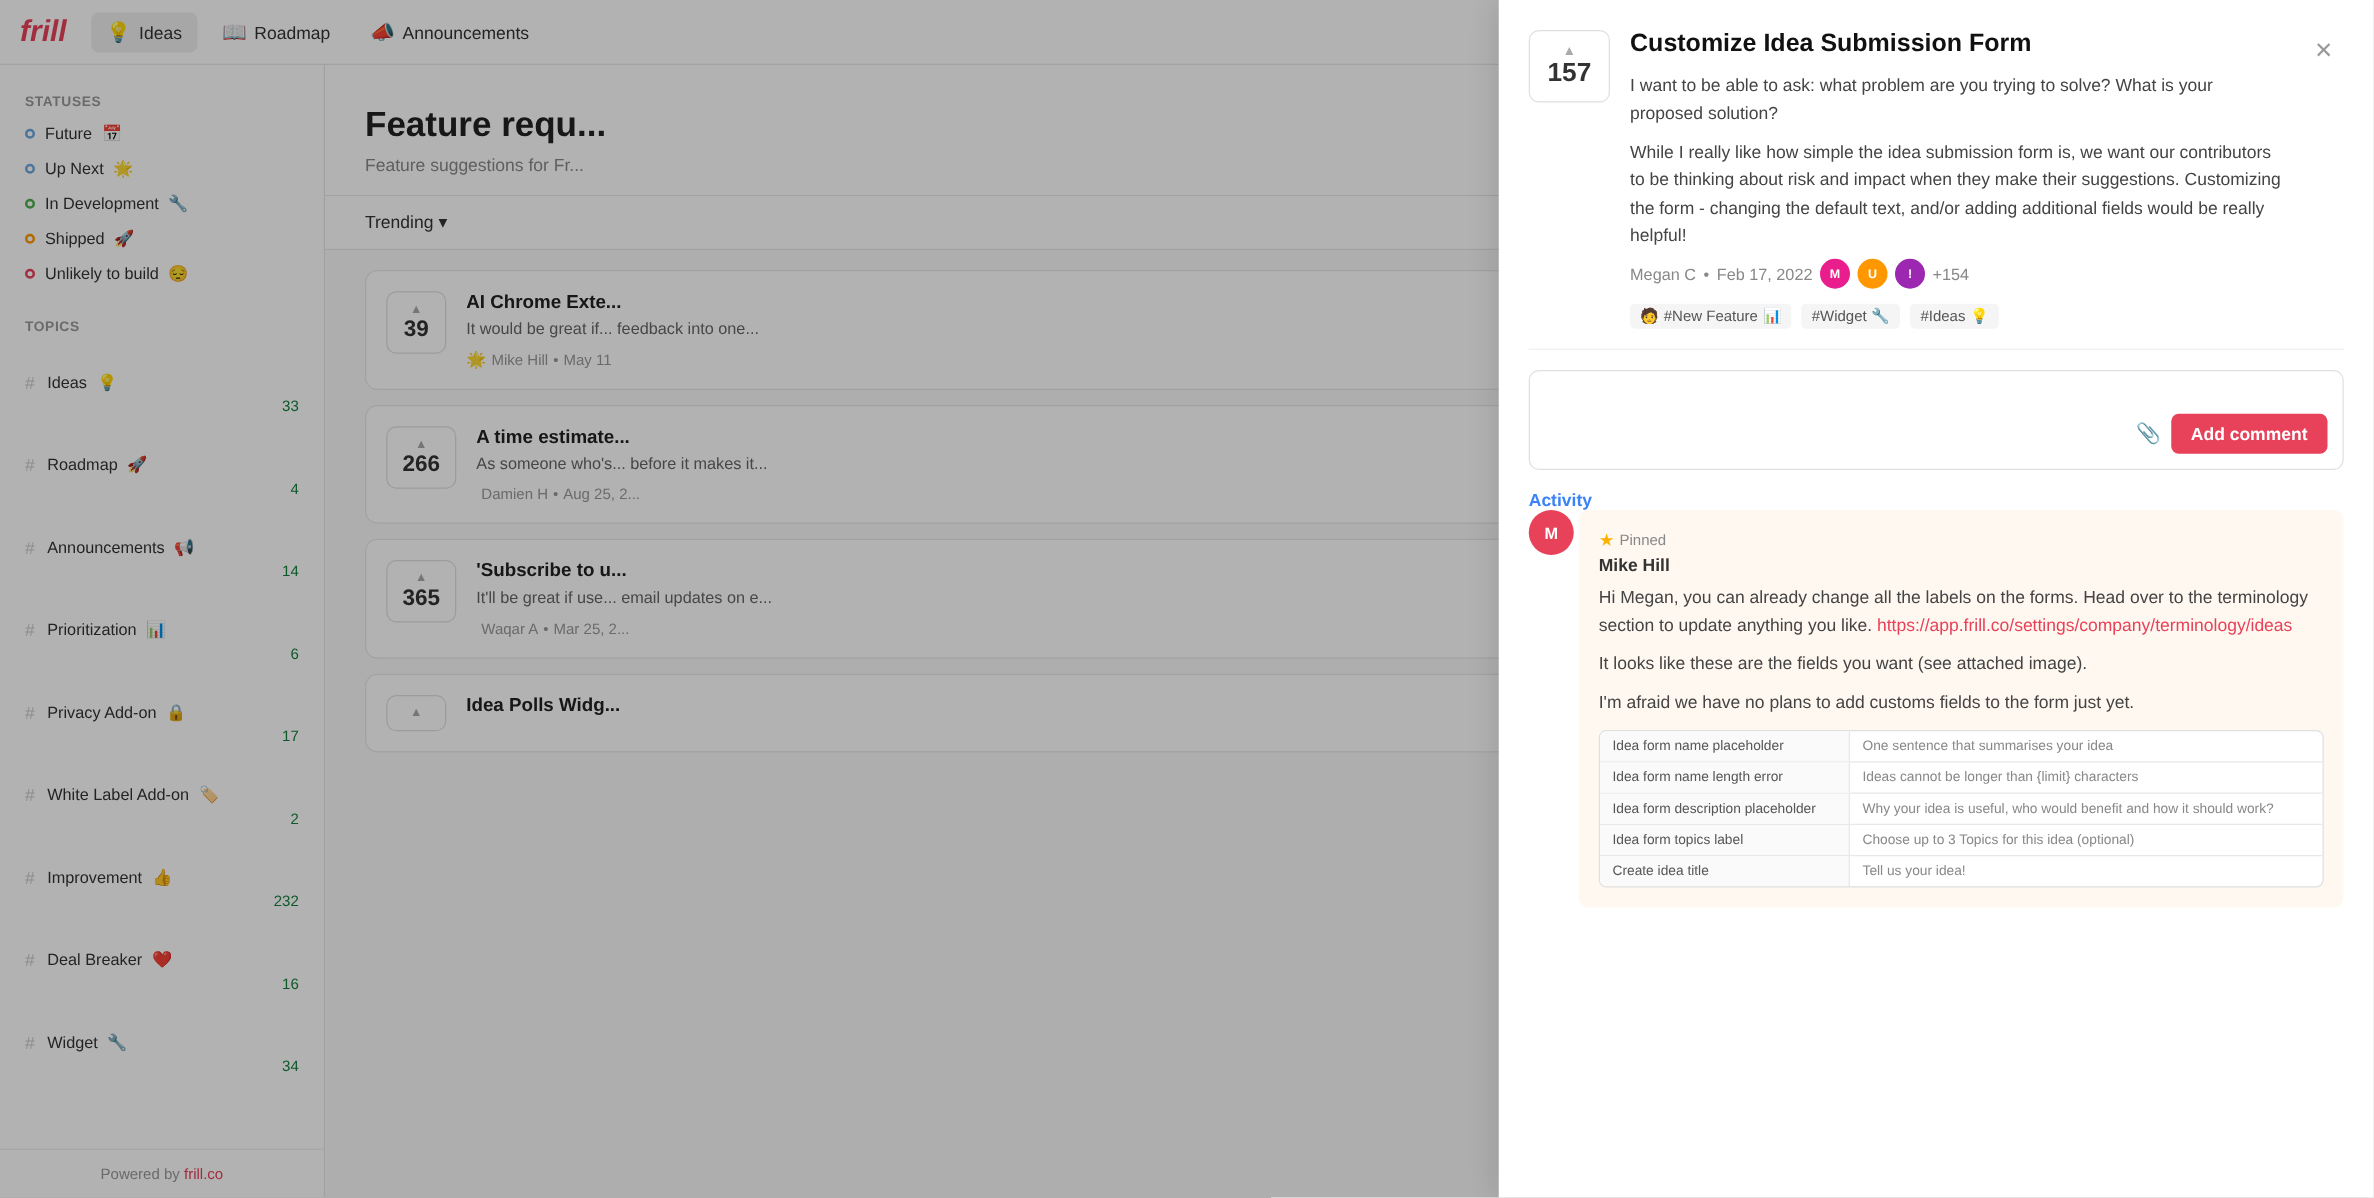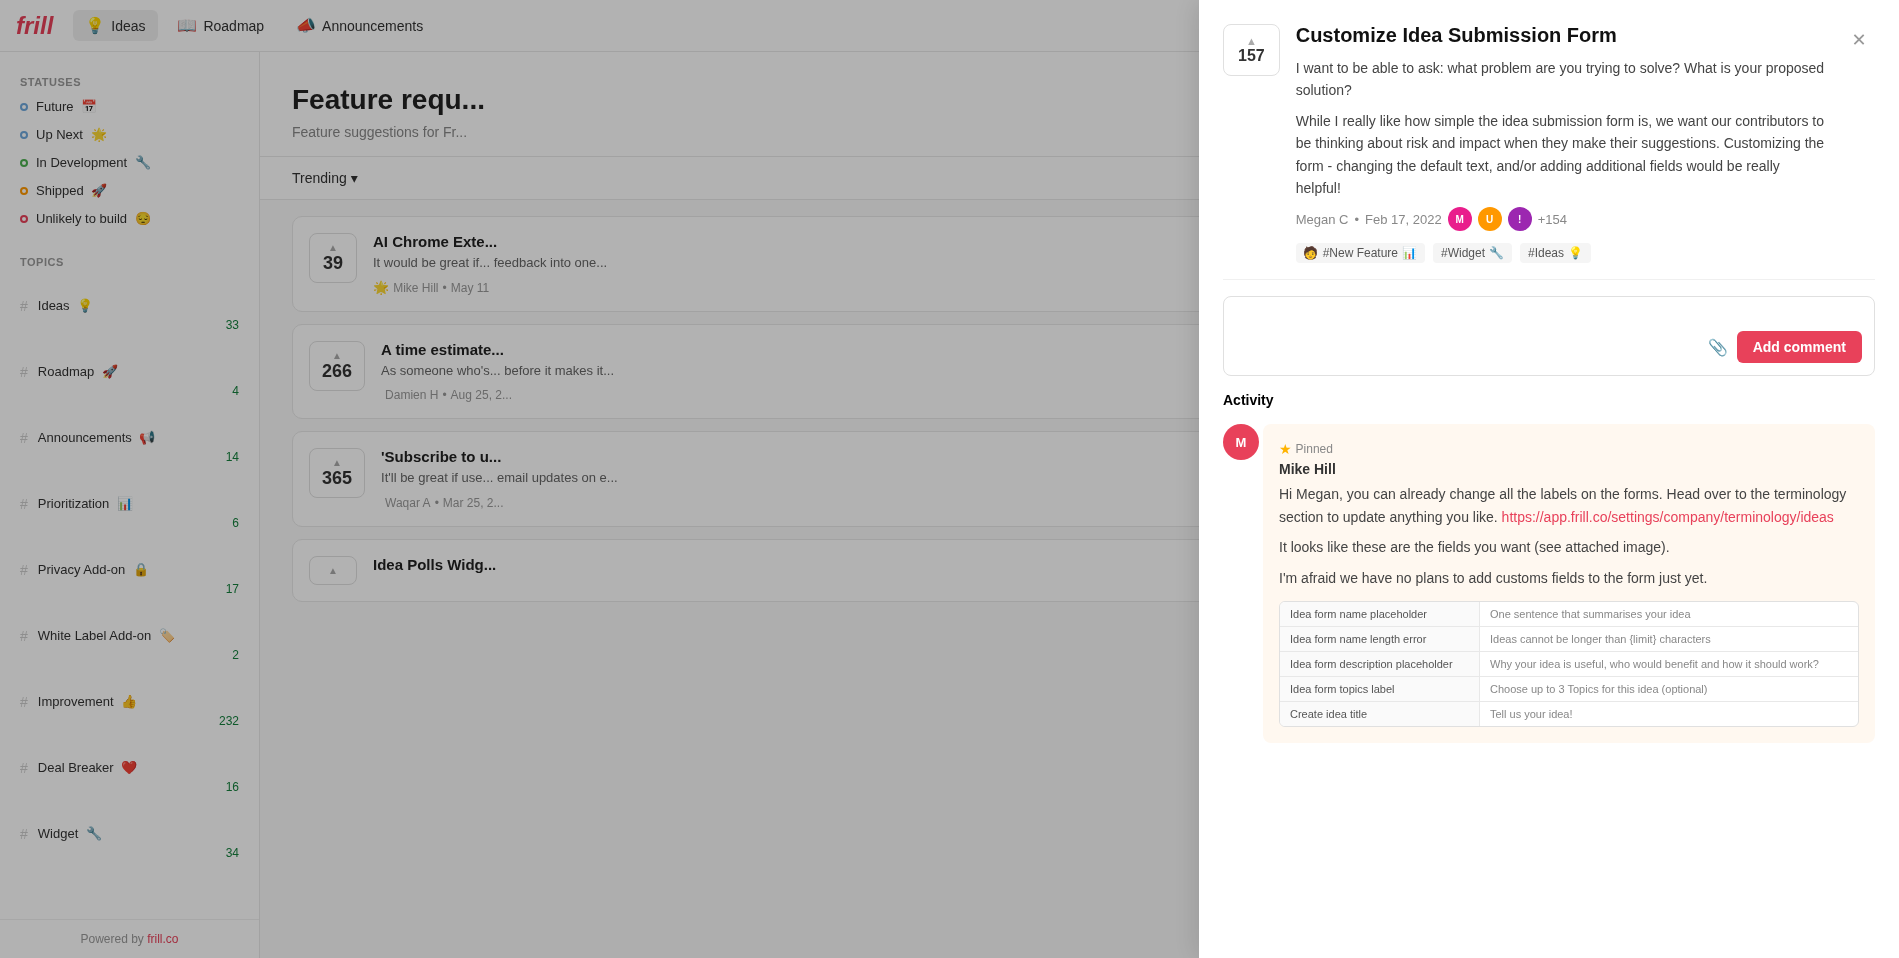--- a/index.html
+++ b/index.html
@@ -86,21 +86,21 @@
       position: fixed; top: 0; right: 0; bottom: 0; width: 700px;
       background: #fff; z-index: 200; display: flex; flex-direction: column;
       box-shadow: -4px 0 24px rgba(0,0,0,0.12); overflow-y: auto;
     }
     .detail-header { display: flex; align-items: flex-start; padding: 24px 24px 0; gap: 16px; }
     .detail-vote-box {
       display: flex; flex-direction: column; align-items: center;
       border: 1px solid #e0e0e0; border-radius: 8px; padding: 10px 14px;
       min-width: 56px;
     }
-    .detail-vote-count { font-size: 16px; font-weight: 700; color: #333; }
+    .detail-vote-count { font-size: 21px; font-weight: 700; color: #333; }
     .detail-vote-arrow { font-size: 11px; color: #aaa; }
     .detail-title-area { flex: 1; }
     .detail-title { font-size: 20px; font-weight: 700; color: #111; margin-bottom: 10px; }
     .detail-desc { font-size: 14px; color: #444; line-height: 1.6; margin-bottom: 8px; }
     .detail-meta { font-size: 13px; color: #888; display: flex; align-items: center; gap: 6px; margin-bottom: 12px; }
     .avatar { width: 24px; height: 24px; border-radius: 50%; display: inline-flex; align-items: center; justify-content: center; font-size: 10px; font-weight: 600; color: #fff; }
     .avatar-pink { background: #e91e8c; }
     .avatar-orange { background: #FF9800; }
     .avatar-purple { background: #9c27b0; }
     .detail-tags { display: flex; gap: 8px; flex-wrap: wrap; }
@@ -123,21 +123,21 @@
       min-height: 80px; display: flex; flex-direction: column;
     }
     .comment-actions { display: flex; justify-content: flex-end; align-items: center; gap: 8px; margin-top: 8px; }
     .attach-icon { color: #aaa; cursor: pointer; font-size: 16px; }
     .add-comment-btn {
       background: #e8415a; color: #fff; border: none; border-radius: 6px;
       padding: 8px 16px; font-size: 14px; font-weight: 600; cursor: pointer;
     }
 
     .activity-section { padding: 0 24px; }
-    .activity-title { font-size: 14px; font-weight: 600; color: #000000; margin-bottom: 16px; }
+    .activity-title { font-size: 14px; font-weight: 600; color: #3b82f6; }
 
     .activity-item { display: flex; gap: 12px; margin-bottom: 20px; }
     .activity-avatar { width: 36px; height: 36px; border-radius: 50%; flex-shrink: 0; display: flex; align-items: center; justify-content: center; font-size: 13px; font-weight: 700; color: #fff; background: #e8415a; }
     .activity-content { flex: 1; }
     .activity-pinned { display: inline-flex; align-items: center; gap: 4px; font-size: 12px; color: #888; margin-bottom: 4px; }
     .pin-star { color: #FFB300; font-size: 14px; }
     .activity-author { font-size: 14px; font-weight: 600; color: #333; margin-bottom: 6px; }
     .activity-text { font-size: 14px; color: #444; line-height: 1.6; }
     .activity-link { color: #e8415a; text-decoration: none; }
     .activity-bg { background: #FFF8F0; border-radius: 8px; padding: 16px; margin-left: -8px; }

